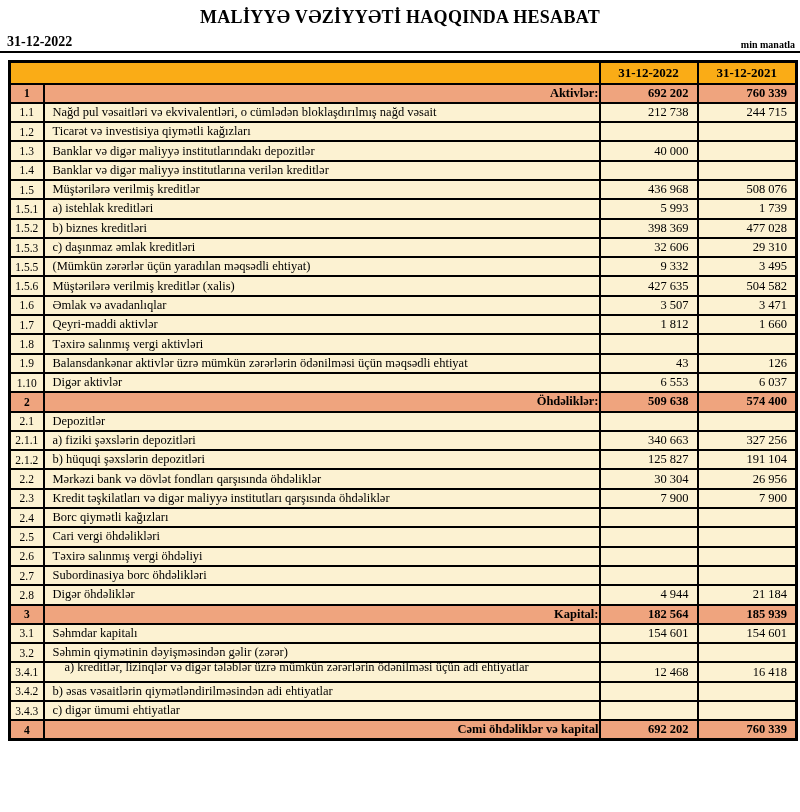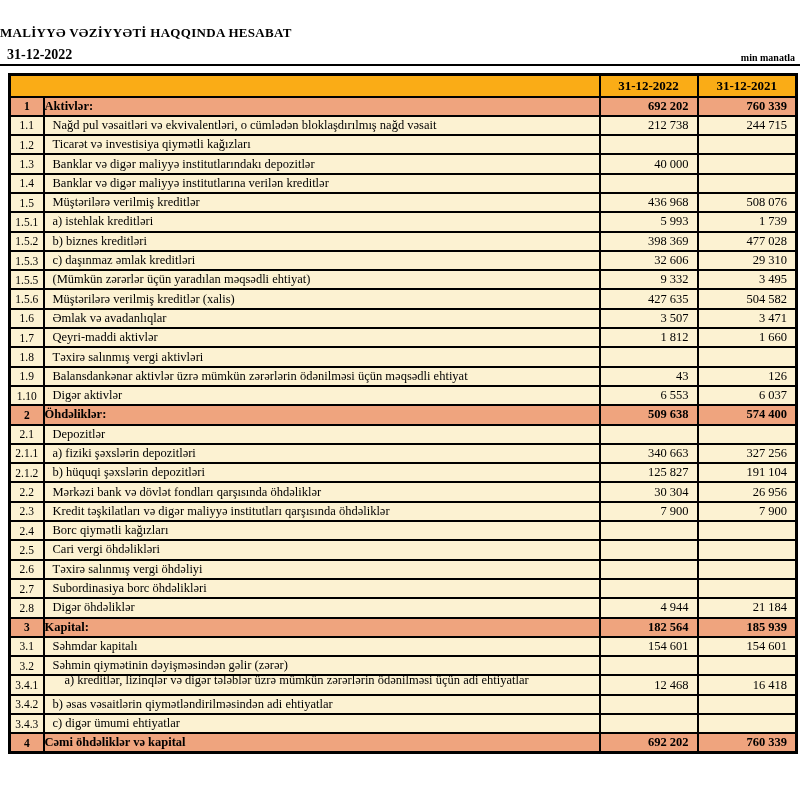--- a/index.html
+++ b/index.html
@@ -10,24 +10,25 @@
   }
   html,body{margin:0;padding:0;}
   body{
     width:800px;height:812px;
     background:#ffffff;
     color:#000;
     font-family:"Liberation Serif","DejaVu Serif",serif;
     overflow:hidden;
   }
   .title{
+    text-align:center;
     font-weight:bold;
-    font-size:13px;
+    font-size:18px;
     letter-spacing:.3px;
-    margin-top:25px;
+    margin-top:7px;
   }
   .strip{
     display:flex;
     justify-content:space-between;
     align-items:flex-end;
     margin-top:6px;
     border-bottom:2px solid var(--border);
     padding:0 5px 1px 7px;
   }
   .strip-left{font-weight:bold;font-size:14px;}
@@ -52,21 +53,21 @@
   tr.gold td{
     background:var(--gold);
     font-weight:bold;
     text-align:center;
     font-size:13px;
   }
   tr.section td{background:var(--salmon);font-weight:bold;}
   tr.data td{background:var(--cream);}
   td.num{text-align:center;font-size:11.5px;padding:0 1px;}
   td.label{padding-left:8px;}
-  tr.section td.label{text-align:left;padding-left:0;}
+  tr.section td.label{text-align:right;padding-left:0;}
   td.val{text-align:right;padding-right:8px;}
   tr.clipped td.label{white-space:normal;padding-left:0;}
   tr.clipped .clip{
     height:17px;
     overflow:hidden;
     line-height:12.5px;
     margin-top:-5px;
     padding-left:20px;
     width:548px;
   }

